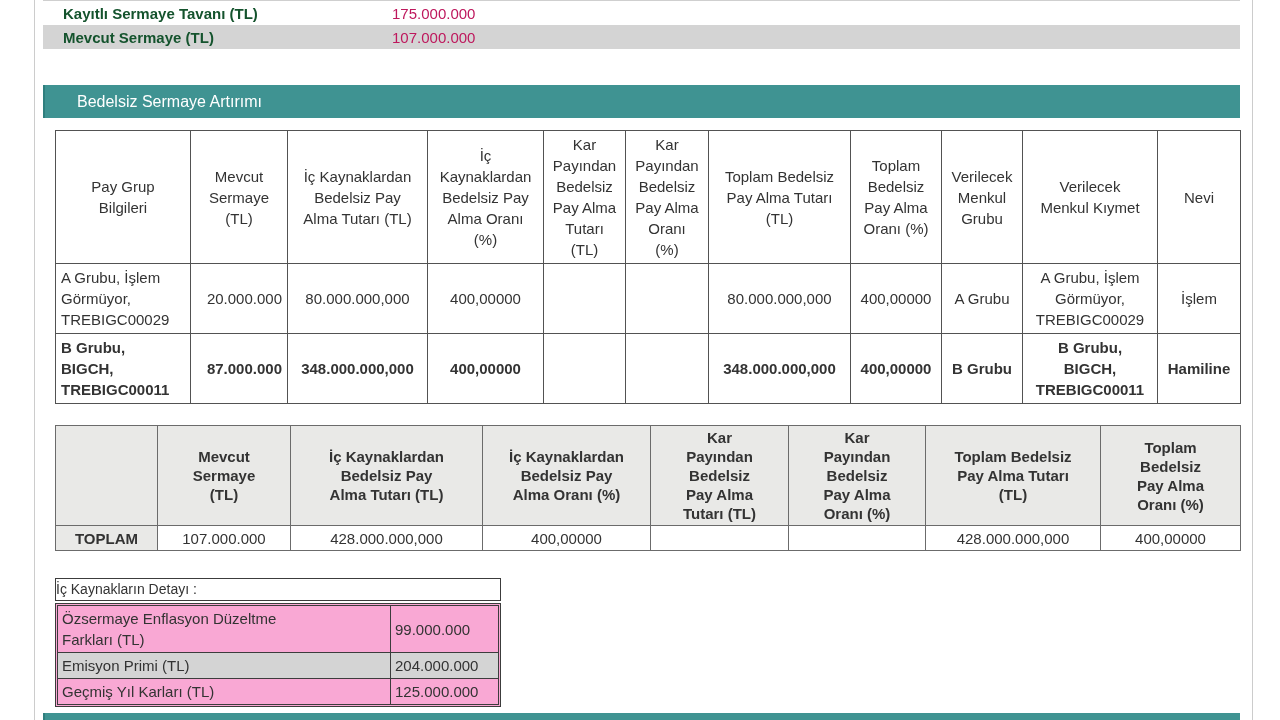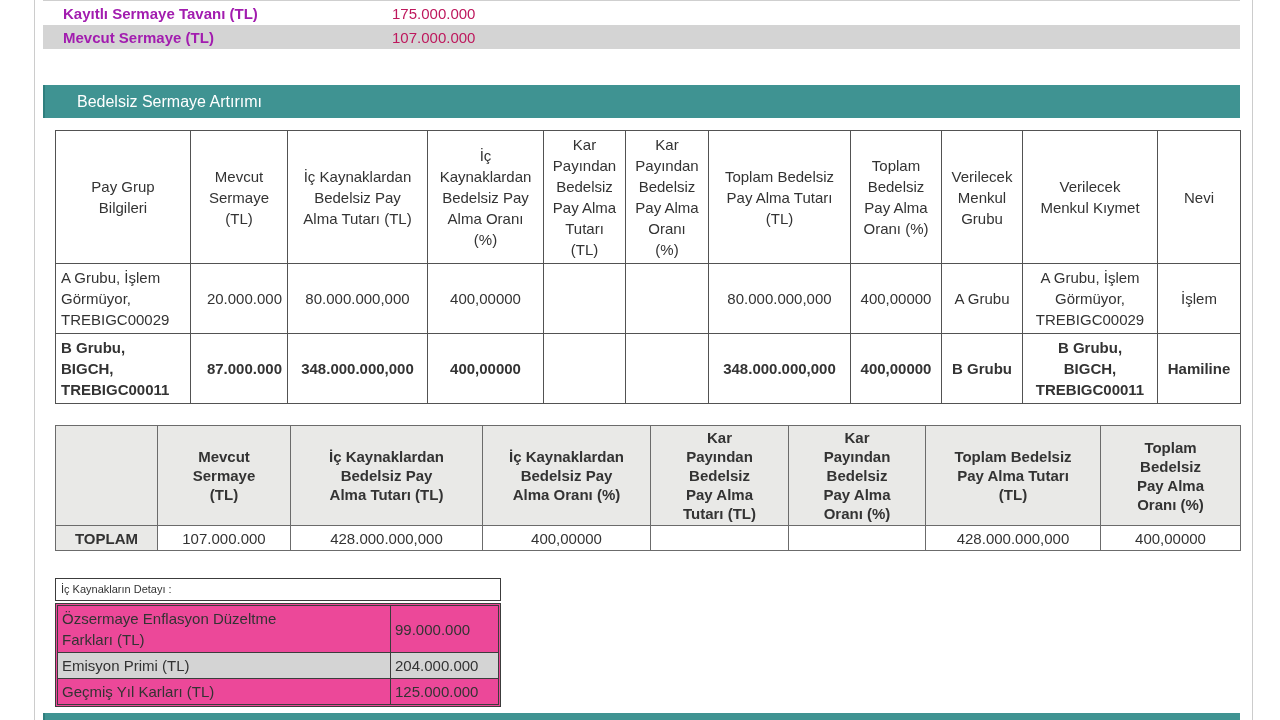--- a/index.html
+++ b/index.html
@@ -36,21 +36,21 @@
     display: flex;
     align-items: center;
     height: 24px;
     font-size: 15px;
   }
   .kv-row.hl { background: var(--row-hl, #d4d4d4); }
   .kv-label {
     flex: 0 0 349px;
     padding-left: 20px;
     font-weight: bold;
-    color: #a21caf;
+    color: #14532d;
     white-space: nowrap;
   }
   .kv-value { flex: 1; color: #be185d; }
 
   
   .section-bar {
     position: absolute;
     left: 43px; top: 85px;
     width: 1197px; height: 33px;
     background: var(--accent, #3f9392);
@@ -126,29 +126,28 @@
   
   .detail-wrap {
     position: absolute;
     left: 55px; top: 578px;
     width: 446px;
   }
   .detail-title {
     border: 1px solid #3c3c3c;
     height: 23px;
     line-height: 21px;
-    padding-left: 5px;
-    font-size: 11px;
+    font-size: 14px;
     background: #ffffff;
   }
   .detail-box {
     margin-top: 2px;
     border: 1px solid #3c3c3c;
     padding: 1px;
-    background: #ec4899;
+    background: #f9a8d4;
   }
   .detail-table { width: 100%; }
   .detail-table td {
     border: 1px solid #3c3c3c;
     font-size: 15px;
     line-height: 21px;
     padding: 2px 4px;
     vertical-align: middle;
     white-space: pre-line;
     color: #333333;

